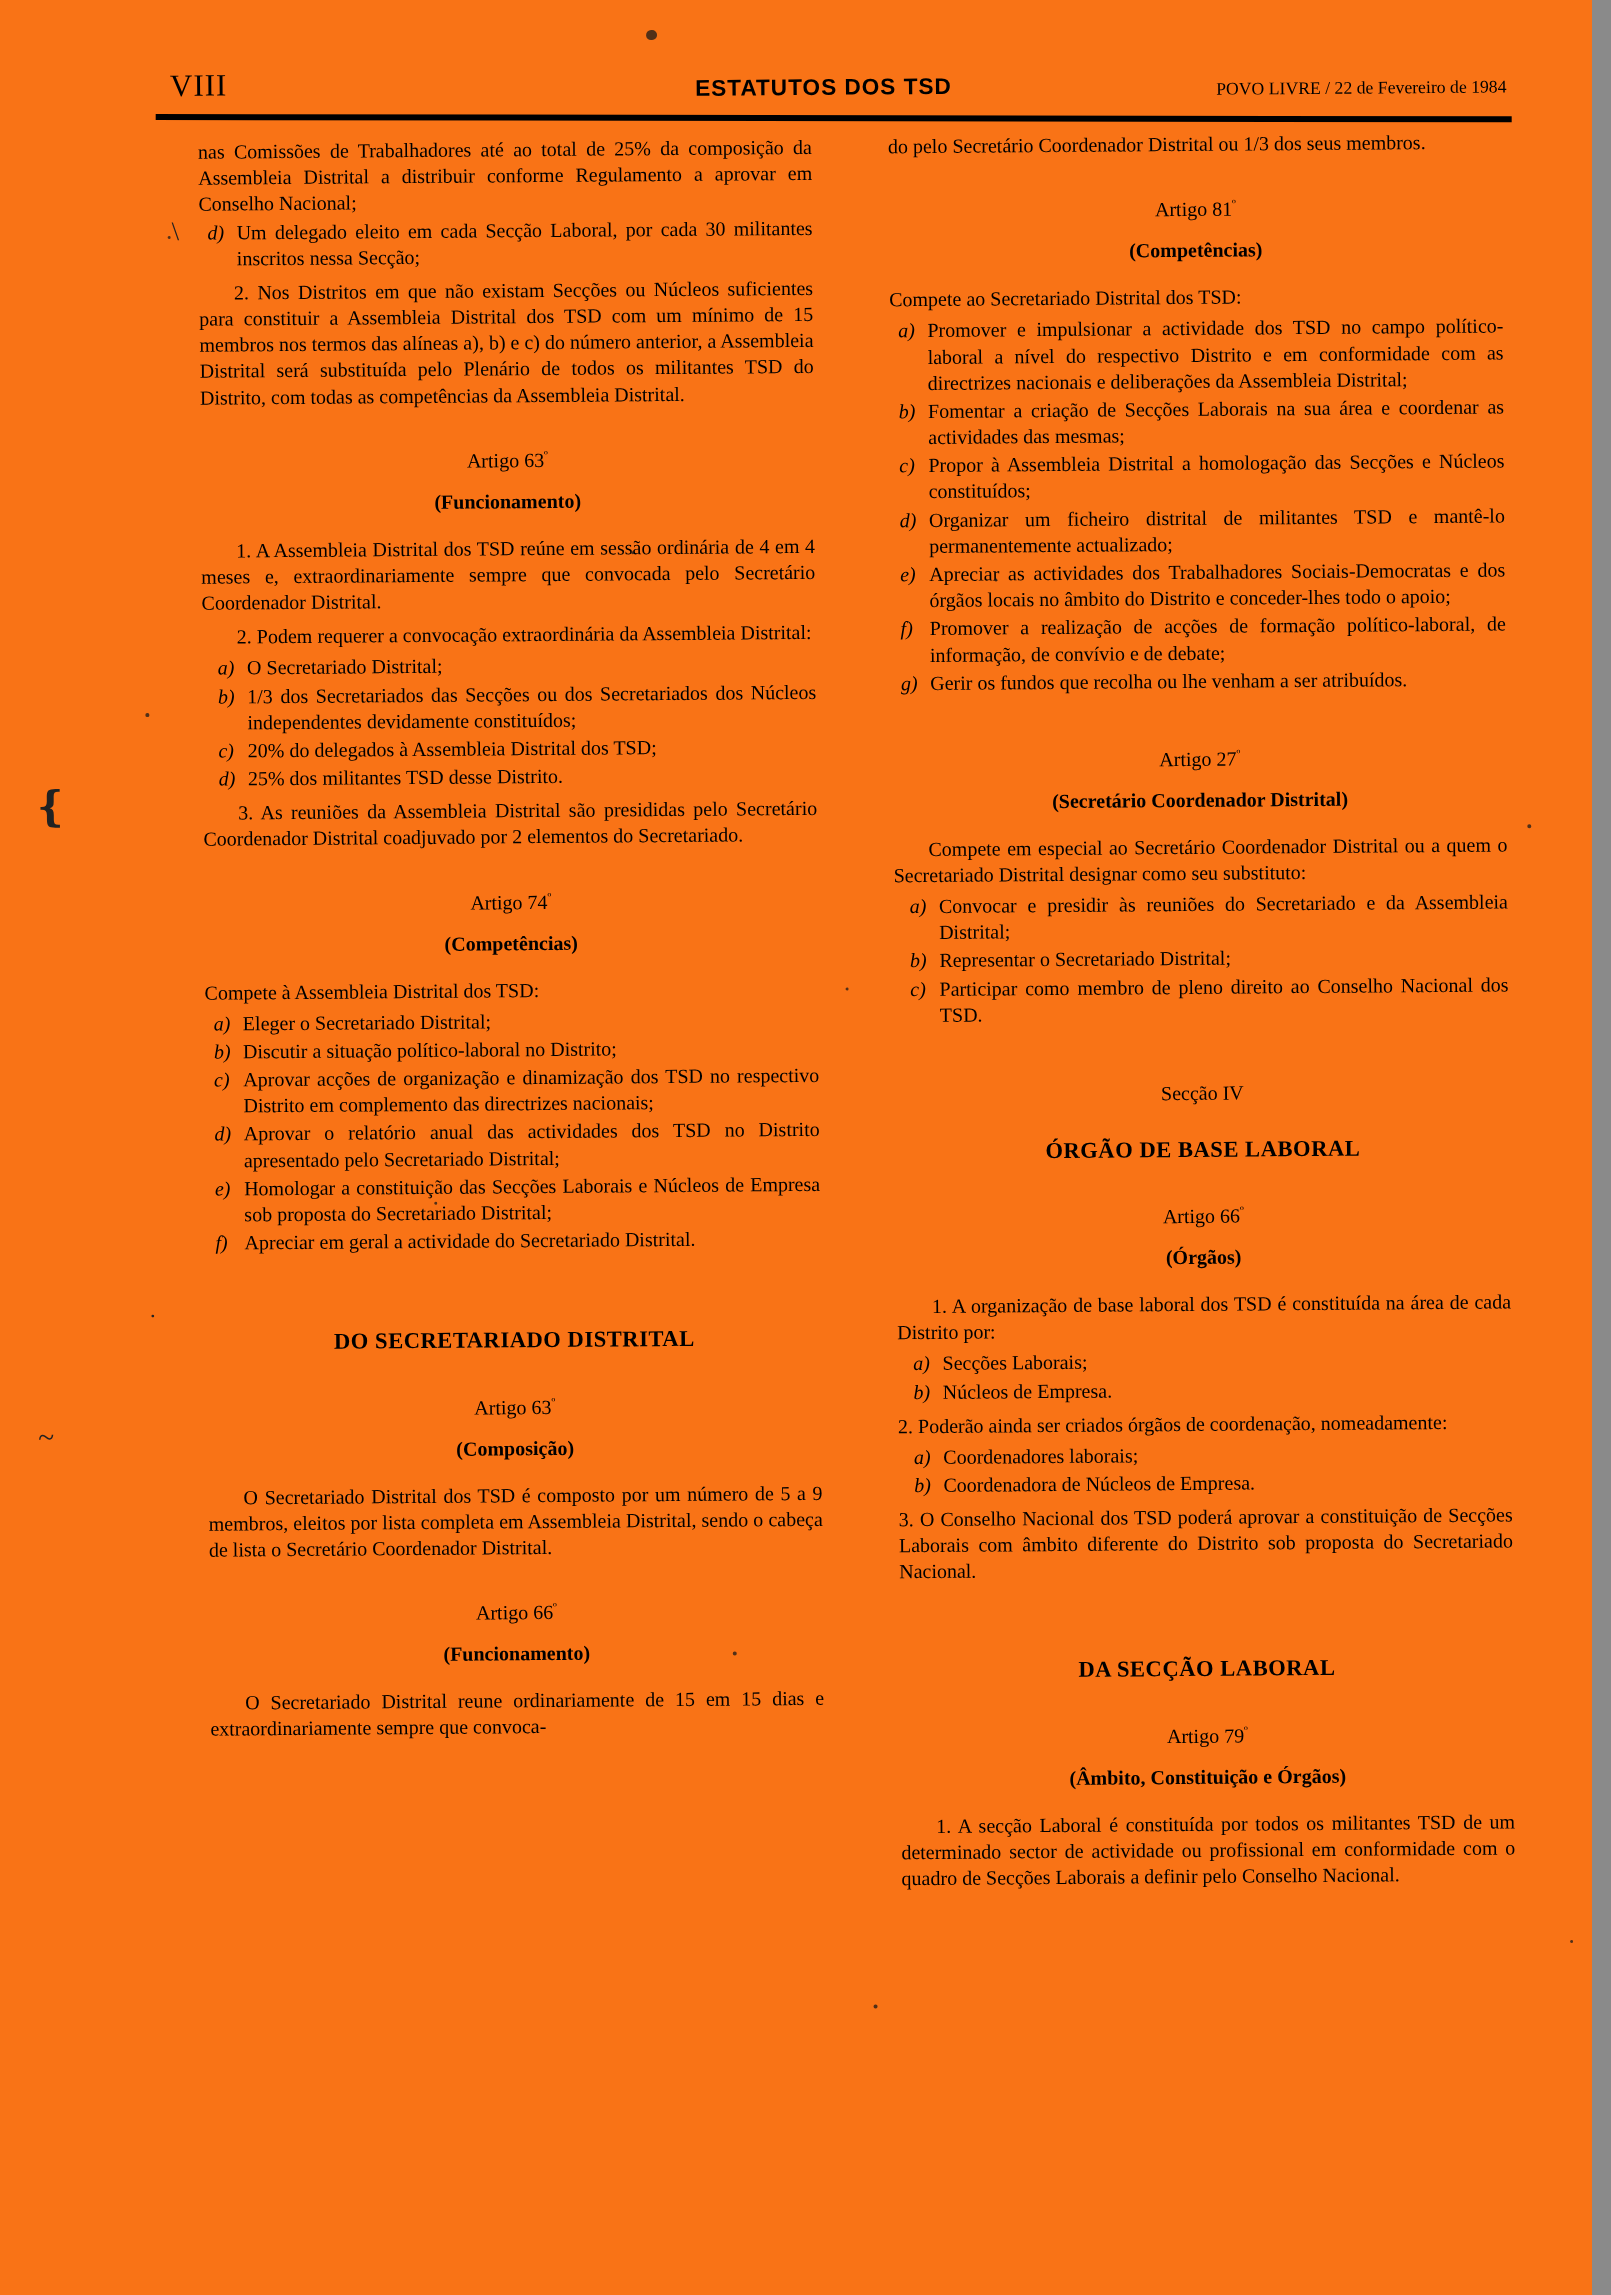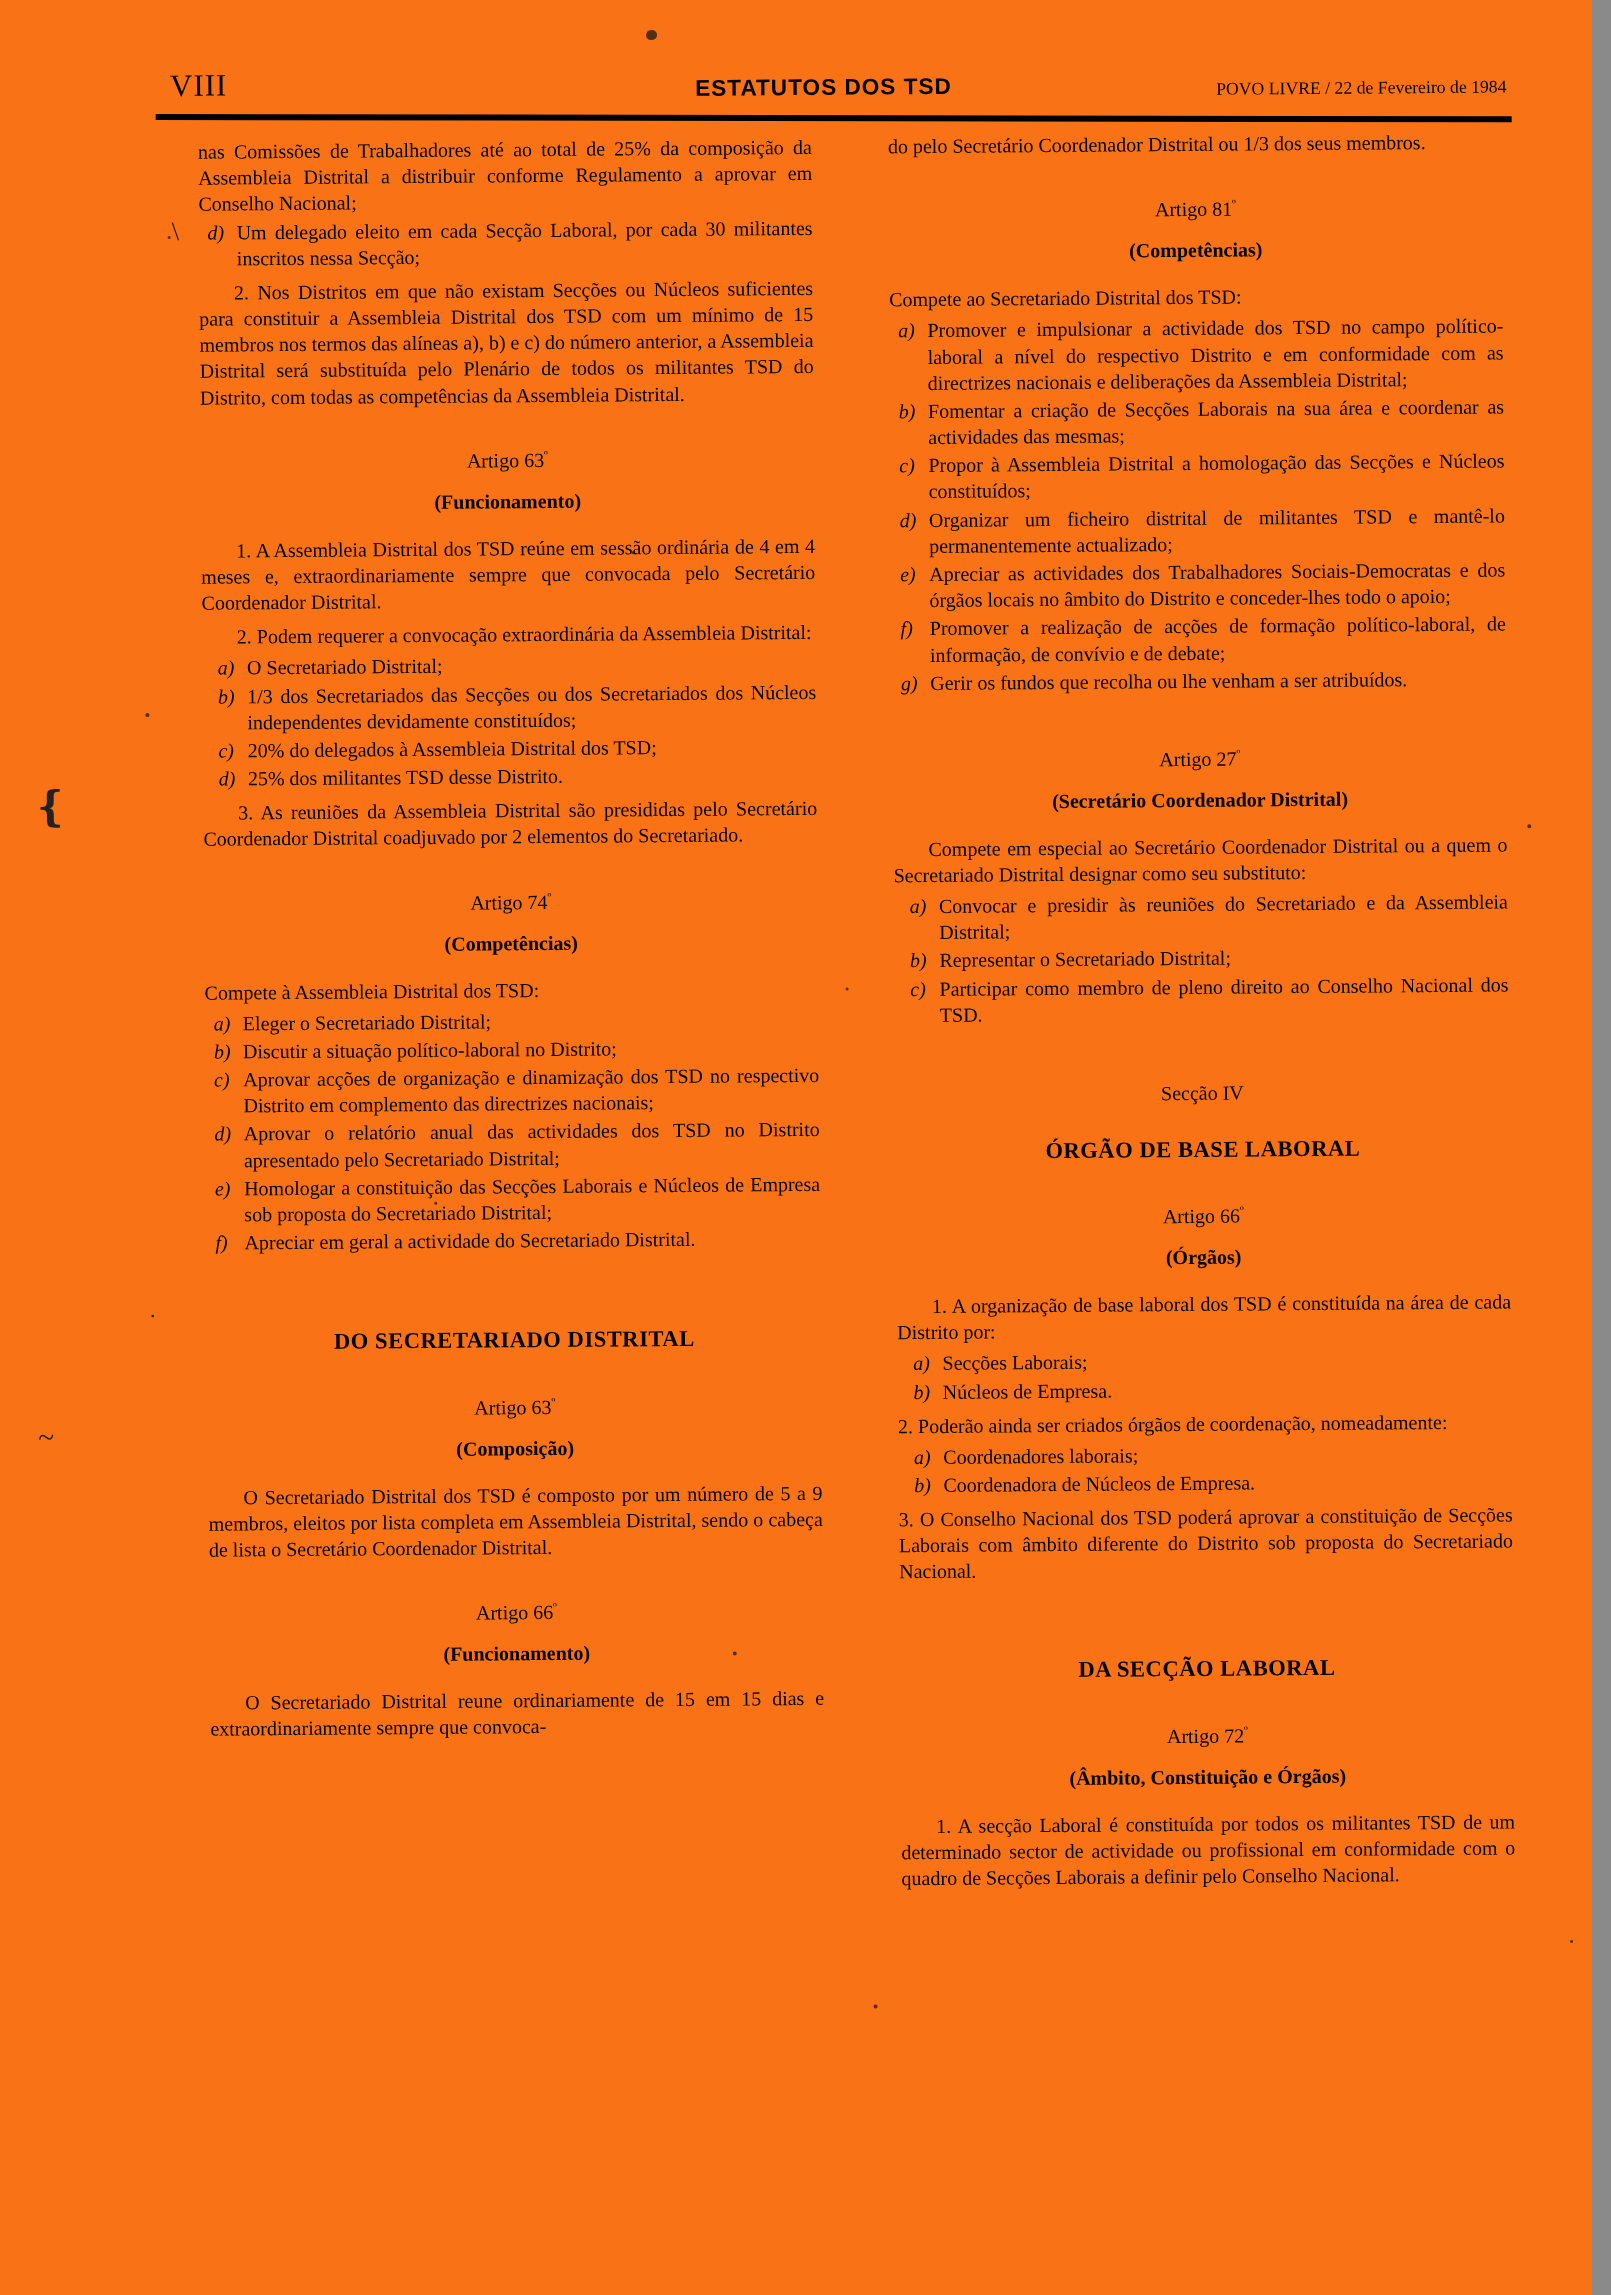--- a/index.html
+++ b/index.html
@@ -379,21 +379,21 @@
           <span>Coordenadora de Núcleos de Empresa.</span>
         </li>
       </ul>
 
       <p class="para-flush">3. O Conselho Nacional dos TSD poderá aprovar a constituição de Secções Laborais com âmbito diferente do Distrito sob proposta do Secretariado Nacional.</p>
 
       <div class="gap-lg"></div>
       <div class="bigtitle">DA SECÇÃO LABORAL</div>
 
       <div class="gap-sm"></div>
-      <div class="art"><span>Artigo 72</span><span class="sup">º</span></div>
+      <div class="art"><span>Artigo 79</span><span class="sup">º</span></div>
       <div class="sub">(Âmbito, Constituição e Órgãos)</div>
 
       <div class="gap-sm"></div>
       <p class="para">1. A secção Laboral é constituída por todos os militantes TSD de um determinado sector de actividade ou profissional em conformidade com o quadro de Secções Laborais a definir pelo Conselho Nacional.</p>
     </div>
 
     <div class="pen" style="left:177px; top:211px; font-size:26.5px;">\</div>
     <div class="pen" style="left:34px; top:776px; font-size:42px;">❴</div>
     <div class="pen" style="left:34px; top:1415px; font-size:29.5px;">~</div>
     <div class="pen" style="left:147px; top:1292px; font-size:22.6px;">.</div>

